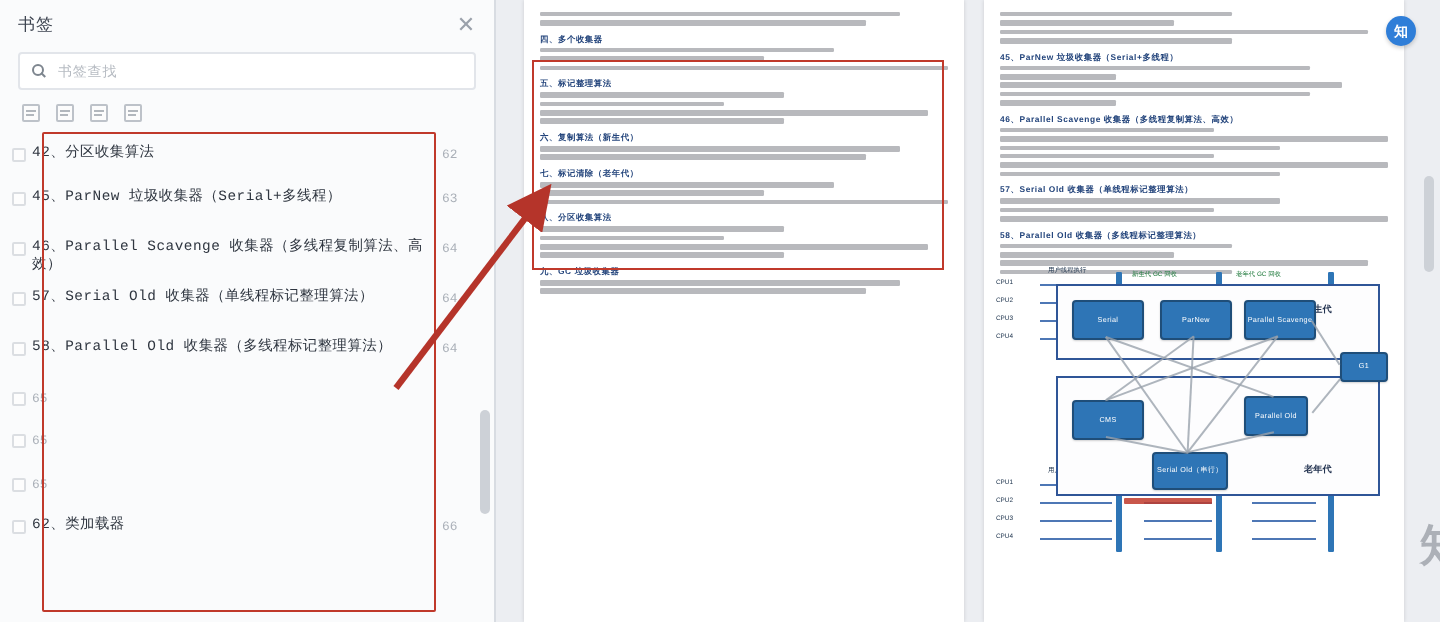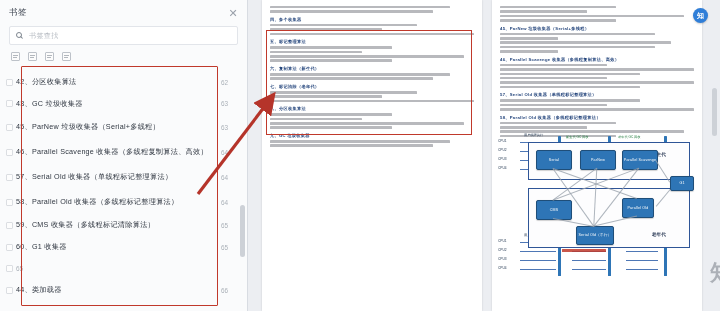--- a/index.html
+++ b/index.html
@@ -50,22 +50,22 @@
   .tool-ico:before{
     content:"";position:absolute;left:1.4px;top:1.8px;width:4.6px;height:1px;background:#9aa1a9;
   }
   .tool-ico:after{
     content:"";position:absolute;left:1.4px;top:4.2px;width:3.2px;height:1px;background:#9aa1a9;
   }
 
   
   .bm-list{position:relative;padding:2px 0 0 0;height:252px;box-sizing:border-box;}
   .bm-row{
-    position:relative;display:flex;align-items:center;
-    height:21.6px;padding:0 0 0 4px;box-sizing:border-box;
+    position:relative;display:flex;align-items:flex-start;
+    height:21.6px;padding:0 0 0 4px;box-sizing:border-box;font-family:Liberation Mono, monospace;
   }
   .bm-row.tall{height:25px;}
   .bm-bullet{
     flex:0 0 auto;width:7px;height:7px;margin:5px 3px 0 2px;
     border:1px solid #c8ccd2;border-radius:1px;box-sizing:border-box;background:#fff;opacity:.6;
   }
   .bm-label{
     flex:1 1 auto;font-size:7.2px;color:#2f3640;line-height:1.35;
     padding-top:4px;letter-spacing:.25px;
     filter:blur(.22px);
@@ -198,25 +198,20 @@
       <div class="tool-ico"></div>
       <div class="tool-ico"></div>
     </div>
 
     <div class="bm-list" id="bm-list">
         <div class="bm-row">
           <span class="bm-bullet"></span>
           <span class="bm-label">42、分区收集算法</span>
           <span class="bm-page">62</span>
         </div>
-        <div class="bm-row">
-          <span class="bm-bullet"></span>
-          <span class="bm-label">43、GC 垃圾收集器</span>
-          <span class="bm-page">63</span>
-        </div>
         <div class="bm-row tall">
           <span class="bm-bullet"></span>
           <span class="bm-label">45、ParNew 垃圾收集器（Serial+多线程）</span>
           <span class="bm-page">63</span>
         </div>
         <div class="bm-row tall">
           <span class="bm-bullet"></span>
           <span class="bm-label">46、Parallel Scavenge 收集器（多线程复制算法、高效）</span>
           <span class="bm-page">64</span>
         </div>
@@ -225,35 +220,33 @@
           <span class="bm-label">57、Serial Old 收集器（单线程标记整理算法）</span>
           <span class="bm-page">64</span>
         </div>
         <div class="bm-row tall">
           <span class="bm-bullet"></span>
           <span class="bm-label">58、Parallel Old 收集器（多线程标记整理算法）</span>
           <span class="bm-page">64</span>
         </div>
         <div class="bm-row">
           <span class="bm-bullet"></span>
-          <span class="bm-label">59、CMS 收集器（多线程标记清除算法）</span>
           <span class="bm-page">65</span>
         </div>
         <div class="bm-row">
           <span class="bm-bullet"></span>
-          <span class="bm-label">60、G1 收集器</span>
           <span class="bm-page">65</span>
         </div>
         <div class="bm-row">
           <span class="bm-bullet"></span>
           <span class="bm-page">65</span>
         </div>
         <div class="bm-row">
           <span class="bm-bullet"></span>
-          <span class="bm-label">44、类加载器</span>
+          <span class="bm-label">62、类加载器</span>
           <span class="bm-page">66</span>
         </div>
       </div>
 
     <div id="bm-redbox"></div>
     <div id="bm-scrollbar">
       <div id="bm-thumb"></div>
     </div>
   </div>
 

